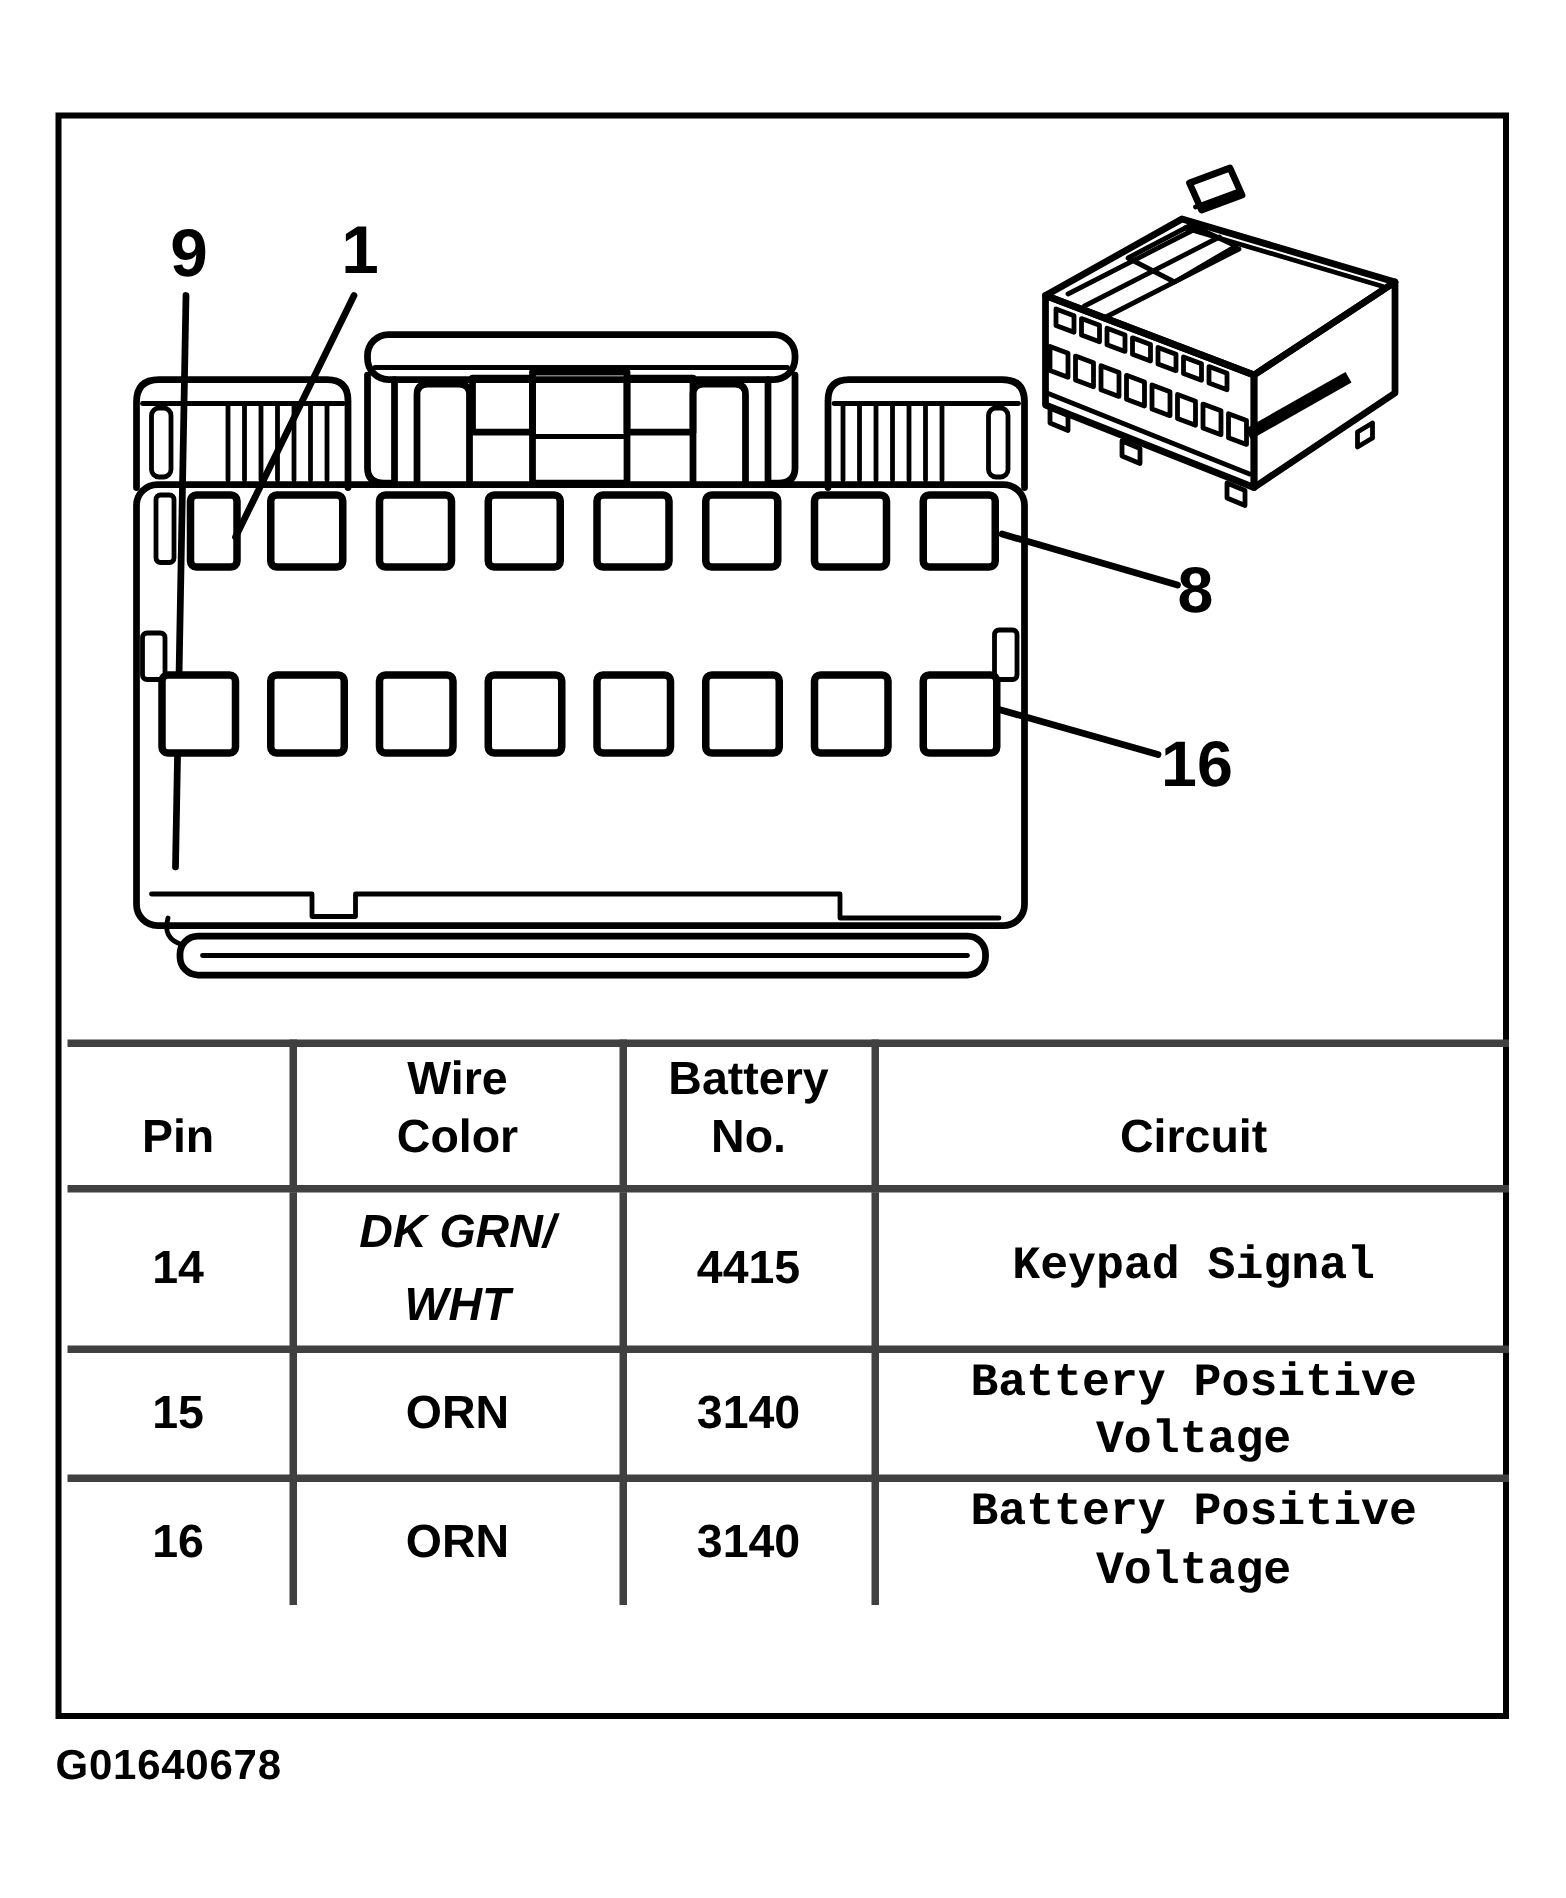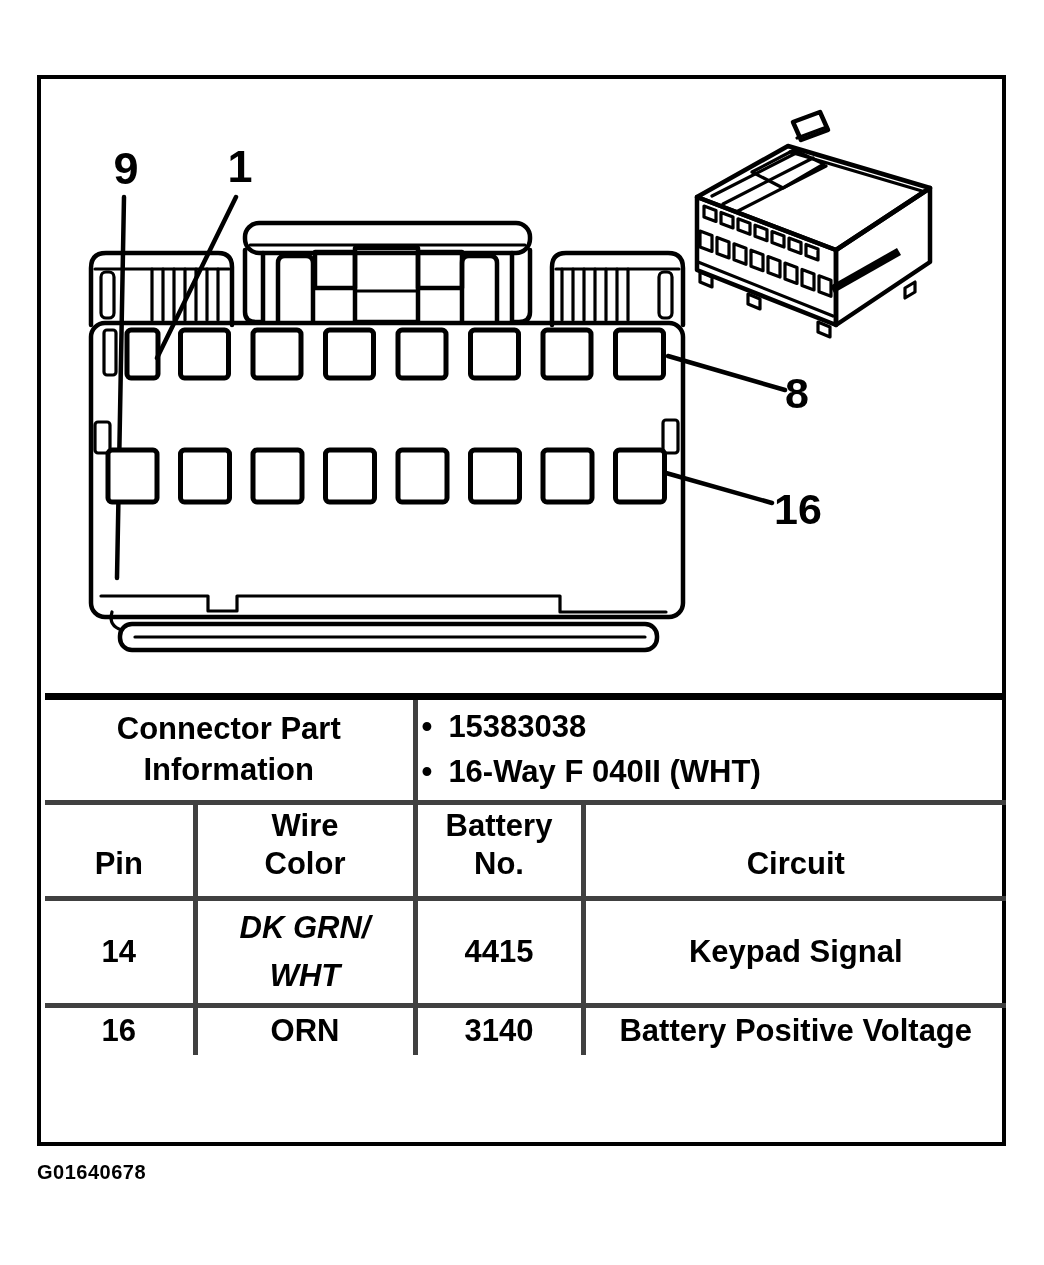--- a/index.html
+++ b/index.html
@@ -21,30 +21,30 @@
   }
   table.ptable td{
     border:5px solid #404040;vertical-align:middle;text-align:center;
     padding:2px 4px;box-sizing:border-box;overflow:hidden;
   }
   table.ptable tr.toprow td{border-top:7px solid #000;}
   table.ptable td:first-child{border-left:none;}
   table.ptable td.lastcol{border-right:none;}
   table.ptable tr.lastrow td{border-bottom:none;}
   td.pre{white-space:pre-line;}
-  td.fn{text-align:left;padding-left:17px;}
+  td.fn{text-align:left;padding-left:17px;font-family:Liberation Mono, monospace;}
   tr.hdr2 td{vertical-align:bottom;padding-bottom:12px;}
   td.bullets{text-align:left;vertical-align:middle;padding-left:60px;}
   .bline{display:flex;align-items:baseline;margin:6px 0;}
   .bdot{margin-right:16px;}
   td.wtall{line-height:1.55;font-style:italic;}
   
   .gid{
     position:absolute;left:37px;top:1161px;
-    font-weight:700;font-size:20px;letter-spacing:0.5px;
+    font-weight:700;font-size:28px;letter-spacing:0.5px;
   }
   
   .ln{stroke:#000;stroke-width:4.5;fill:none;stroke-linejoin:round;stroke-linecap:round;}
   .thin{stroke:#000;stroke-width:3.2;fill:none;stroke-linejoin:round;stroke-linecap:round;}
   .pin{stroke:#000;stroke-width:5;fill:#fff;}
   .blackfill{fill:#000;stroke:none;}
   .callout{font:700 45px "Liberation Sans","DejaVu Sans",sans-serif;fill:#000;}
   .callout-sm{font:700 43px "Liberation Sans","DejaVu Sans",sans-serif;fill:#000;}
 </style>
 </head>
@@ -187,49 +187,41 @@
 
     <div class="ptable-wrap">
       <table class="ptable">
         <colgroup>
           <col style="width:150px">
             <col style="width:220px">
           <col style="width:168px">
             <col style="width:423px">
         </colgroup>
         <tbody>
-            <tr class="toprow" style="height:100px">
-          <td colspan="2" class="pre" style="line-height:1.3">Connector Part
-Information</td>
-          <td colspan="2" class="bullets lastcol">
-            <div class="bline">
-              <span class="bdot">•</span>
-              <span>15383038</span>
-            </div>
-            <div class="bline">
-              <span class="bdot">•</span>
-              <span>16-Way F 040II (WHT)</span>
-            </div>
-          </td>
-        </tr>
         <tr class="hdr2" style="height:88px">
           <td>Pin</td>
           <td class="pre">Wire
 Color</td>
           <td class="pre">Battery
 No.</td>
           <td class="lastcol">Circuit</td>
         </tr>
         <tr style="height:107px">
           <td>14</td>
           <td class="pre wtall">DK GRN/
 WHT</td>
           <td>4415</td>
           <td class="fn lastcol">Keypad Signal</td>
         </tr>
+        <tr style="height:51px">
+          <td>15</td>
+          <td>ORN</td>
+          <td>3140</td>
+          <td class="fn lastcol">Battery Positive Voltage</td>
+        </tr>
         <tr class="lastrow" style="height:49px">
           <td>16</td>
           <td>ORN</td>
           <td>3140</td>
           <td class="fn lastcol">Battery Positive Voltage</td>
         </tr>
       </tbody>
         </table>
     </div>
   </div>

